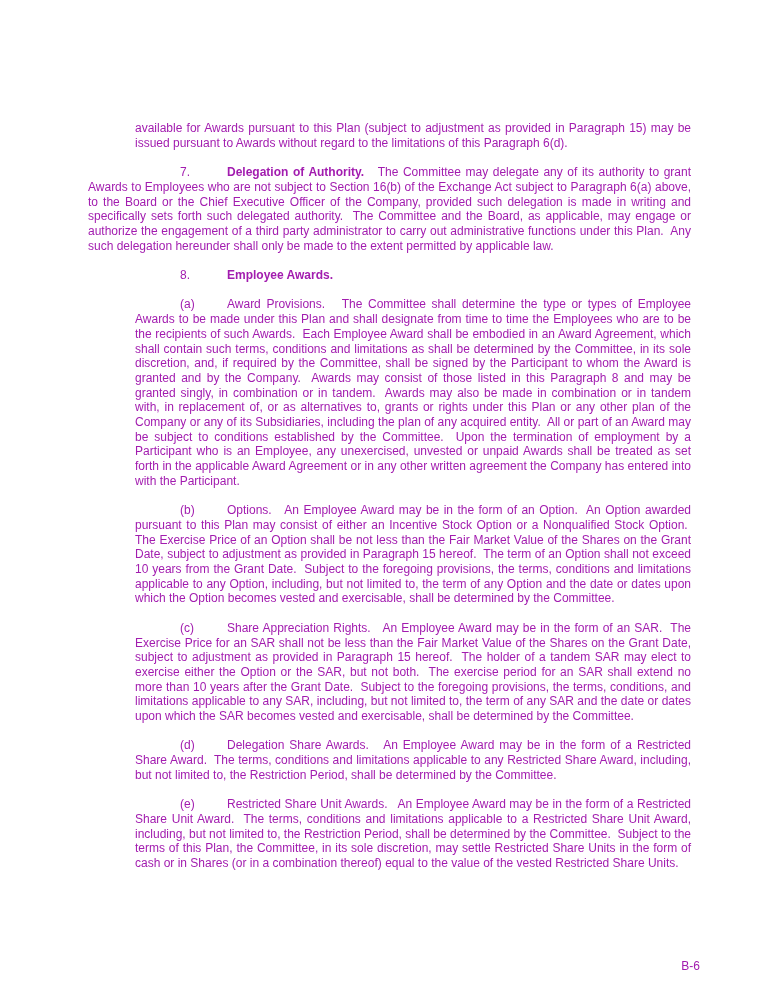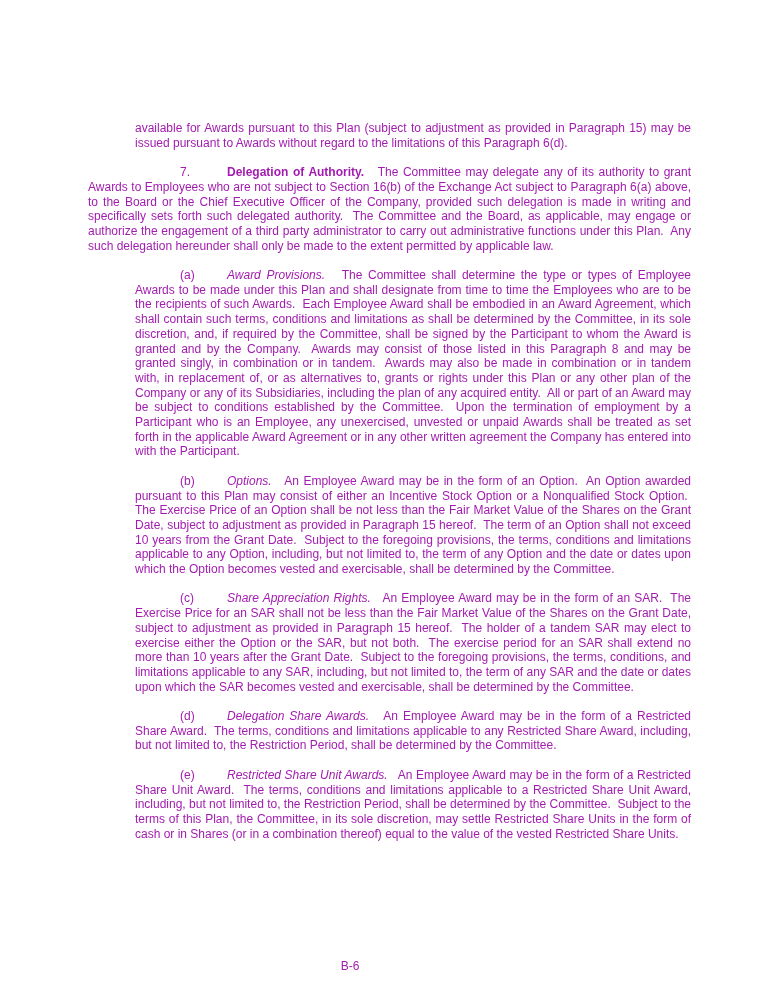--- a/index.html
+++ b/index.html
@@ -29,40 +29,41 @@
   .para { margin: 0 0 14.7px 0; }
   .cont { margin-left: 47px; }
   .main { text-indent: 92px; }
   .sub  { margin-left: 47px; text-indent: 45px; }
   .num {
     display: inline-block;
     width: 47px;
     text-indent: 0;
   }
   .title-bi { font-weight: bold; }
-  .title-i  { font-style: italic; }
+  .title-i  { }
   .footer {
     position: absolute;
     left: 0;
     top: 911px;
     width: 100%;
-    text-align: center;
+    text-align: right;
     font-size: 12px;
   }
 </style>
 </head>
 <body>
 
 <div class="page">
   <div class="content">
 
     <p class="para cont"><span>available for Awards pursuant to this Plan (subject to adjustment as provided in Paragraph 15) may be issued pursuant to Awards without regard to the limitations of this Paragraph 6(d).</span></p>
 
     <p class="para main"><span class="num">7.</span><span class="title-bi">Delegation of Authority.</span><span>&nbsp;&nbsp; The Committee may delegate any of its authority to grant Awards to Employees who are not subject to Section 16(b) of the Exchange Act subject to Paragraph 6(a) above, to the Board or the Chief Executive Officer of the Company, provided such delegation is made in writing and specifically sets forth such delegated authority.&nbsp; The Committee and the Board, as applicable, may engage or authorize the engagement of a third party administrator to carry out administrative functions under this Plan.&nbsp; Any such delegation hereunder shall only be made to the extent permitted by applicable law.</span></p>
 
+    <p class="para main"><span class="num">8.</span><span class="title-bi">Employee Awards.</span></p>
 
     <p class="para sub"><span class="num">(a)</span><span class="title-i">Award Provisions.</span><span>&nbsp;&nbsp; The Committee shall determine the type or types of Employee Awards to be made under this Plan and shall designate from time to time the Employees who are to be the recipients of such Awards.&nbsp; Each Employee Award shall be embodied in an Award Agreement, which shall contain such terms, conditions and limitations as shall be determined by the Committee, in its sole discretion, and, if required by the Committee, shall be signed by the Participant to whom the Award is granted and by the Company.&nbsp; Awards may consist of those listed in this Paragraph 8 and may be granted singly, in combination or in tandem.&nbsp; Awards may also be made in combination or in tandem with, in replacement of, or as alternatives to, grants or rights under this Plan or any other plan of the Company or any of its Subsidiaries, including the plan of any acquired entity.&nbsp; All or part of an Award may be subject to conditions established by the Committee.&nbsp; Upon the termination of employment by a Participant who is an Employee, any unexercised, unvested or unpaid Awards shall be treated as set forth in the applicable Award Agreement or in any other written agreement the Company has entered into with the Participant.</span></p>
 
     <p class="para sub"><span class="num">(b)</span><span class="title-i">Options.</span><span>&nbsp;&nbsp; An Employee Award may be in the form of an Option.&nbsp; An Option awarded pursuant to this Plan may consist of either an Incentive Stock Option or a Nonqualified Stock Option.&nbsp; The Exercise Price of an Option shall be not less than the Fair Market Value of the Shares on the Grant Date, subject to adjustment as provided in Paragraph 15 hereof.&nbsp; The term of an Option shall not exceed 10 years from the Grant Date.&nbsp; Subject to the foregoing provisions, the terms, conditions and limitations applicable to any Option, including, but not limited to, the term of any Option and the date or dates upon which the Option becomes vested and exercisable, shall be determined by the Committee.</span></p>
 
     <p class="para sub"><span class="num">(c)</span><span class="title-i">Share Appreciation Rights.</span><span>&nbsp;&nbsp; An Employee Award may be in the form of an SAR.&nbsp; The Exercise Price for an SAR shall not be less than the Fair Market Value of the Shares on the Grant Date, subject to adjustment as provided in Paragraph 15 hereof.&nbsp; The holder of a tandem SAR may elect to exercise either the Option or the SAR, but not both.&nbsp; The exercise period for an SAR shall extend no more than 10 years after the Grant Date.&nbsp; Subject to the foregoing provisions, the terms, conditions, and limitations applicable to any SAR, including, but not limited to, the term of any SAR and the date or dates upon which the SAR becomes vested and exercisable, shall be determined by the Committee.</span></p>
 
     <p class="para sub"><span class="num">(d)</span><span class="title-i">Delegation Share Awards.</span><span>&nbsp;&nbsp; An Employee Award may be in the form of a Restricted Share Award.&nbsp; The terms, conditions and limitations applicable to any Restricted Share Award, including, but not limited to, the Restriction Period, shall be determined by the Committee.</span></p>
 
     <p class="para sub"><span class="num">(e)</span><span class="title-i">Restricted Share Unit Awards.</span><span>&nbsp;&nbsp; An Employee Award may be in the form of a Restricted Share Unit Award.&nbsp; The terms, conditions and limitations applicable to a Restricted Share Unit Award, including, but not limited to, the Restriction Period, shall be determined by the Committee.&nbsp; Subject to the terms of this Plan, the Committee, in its sole discretion, may settle Restricted Share Units in the form of cash or in Shares (or in a combination thereof) equal to the value of the vested Restricted Share Units.</span></p>

